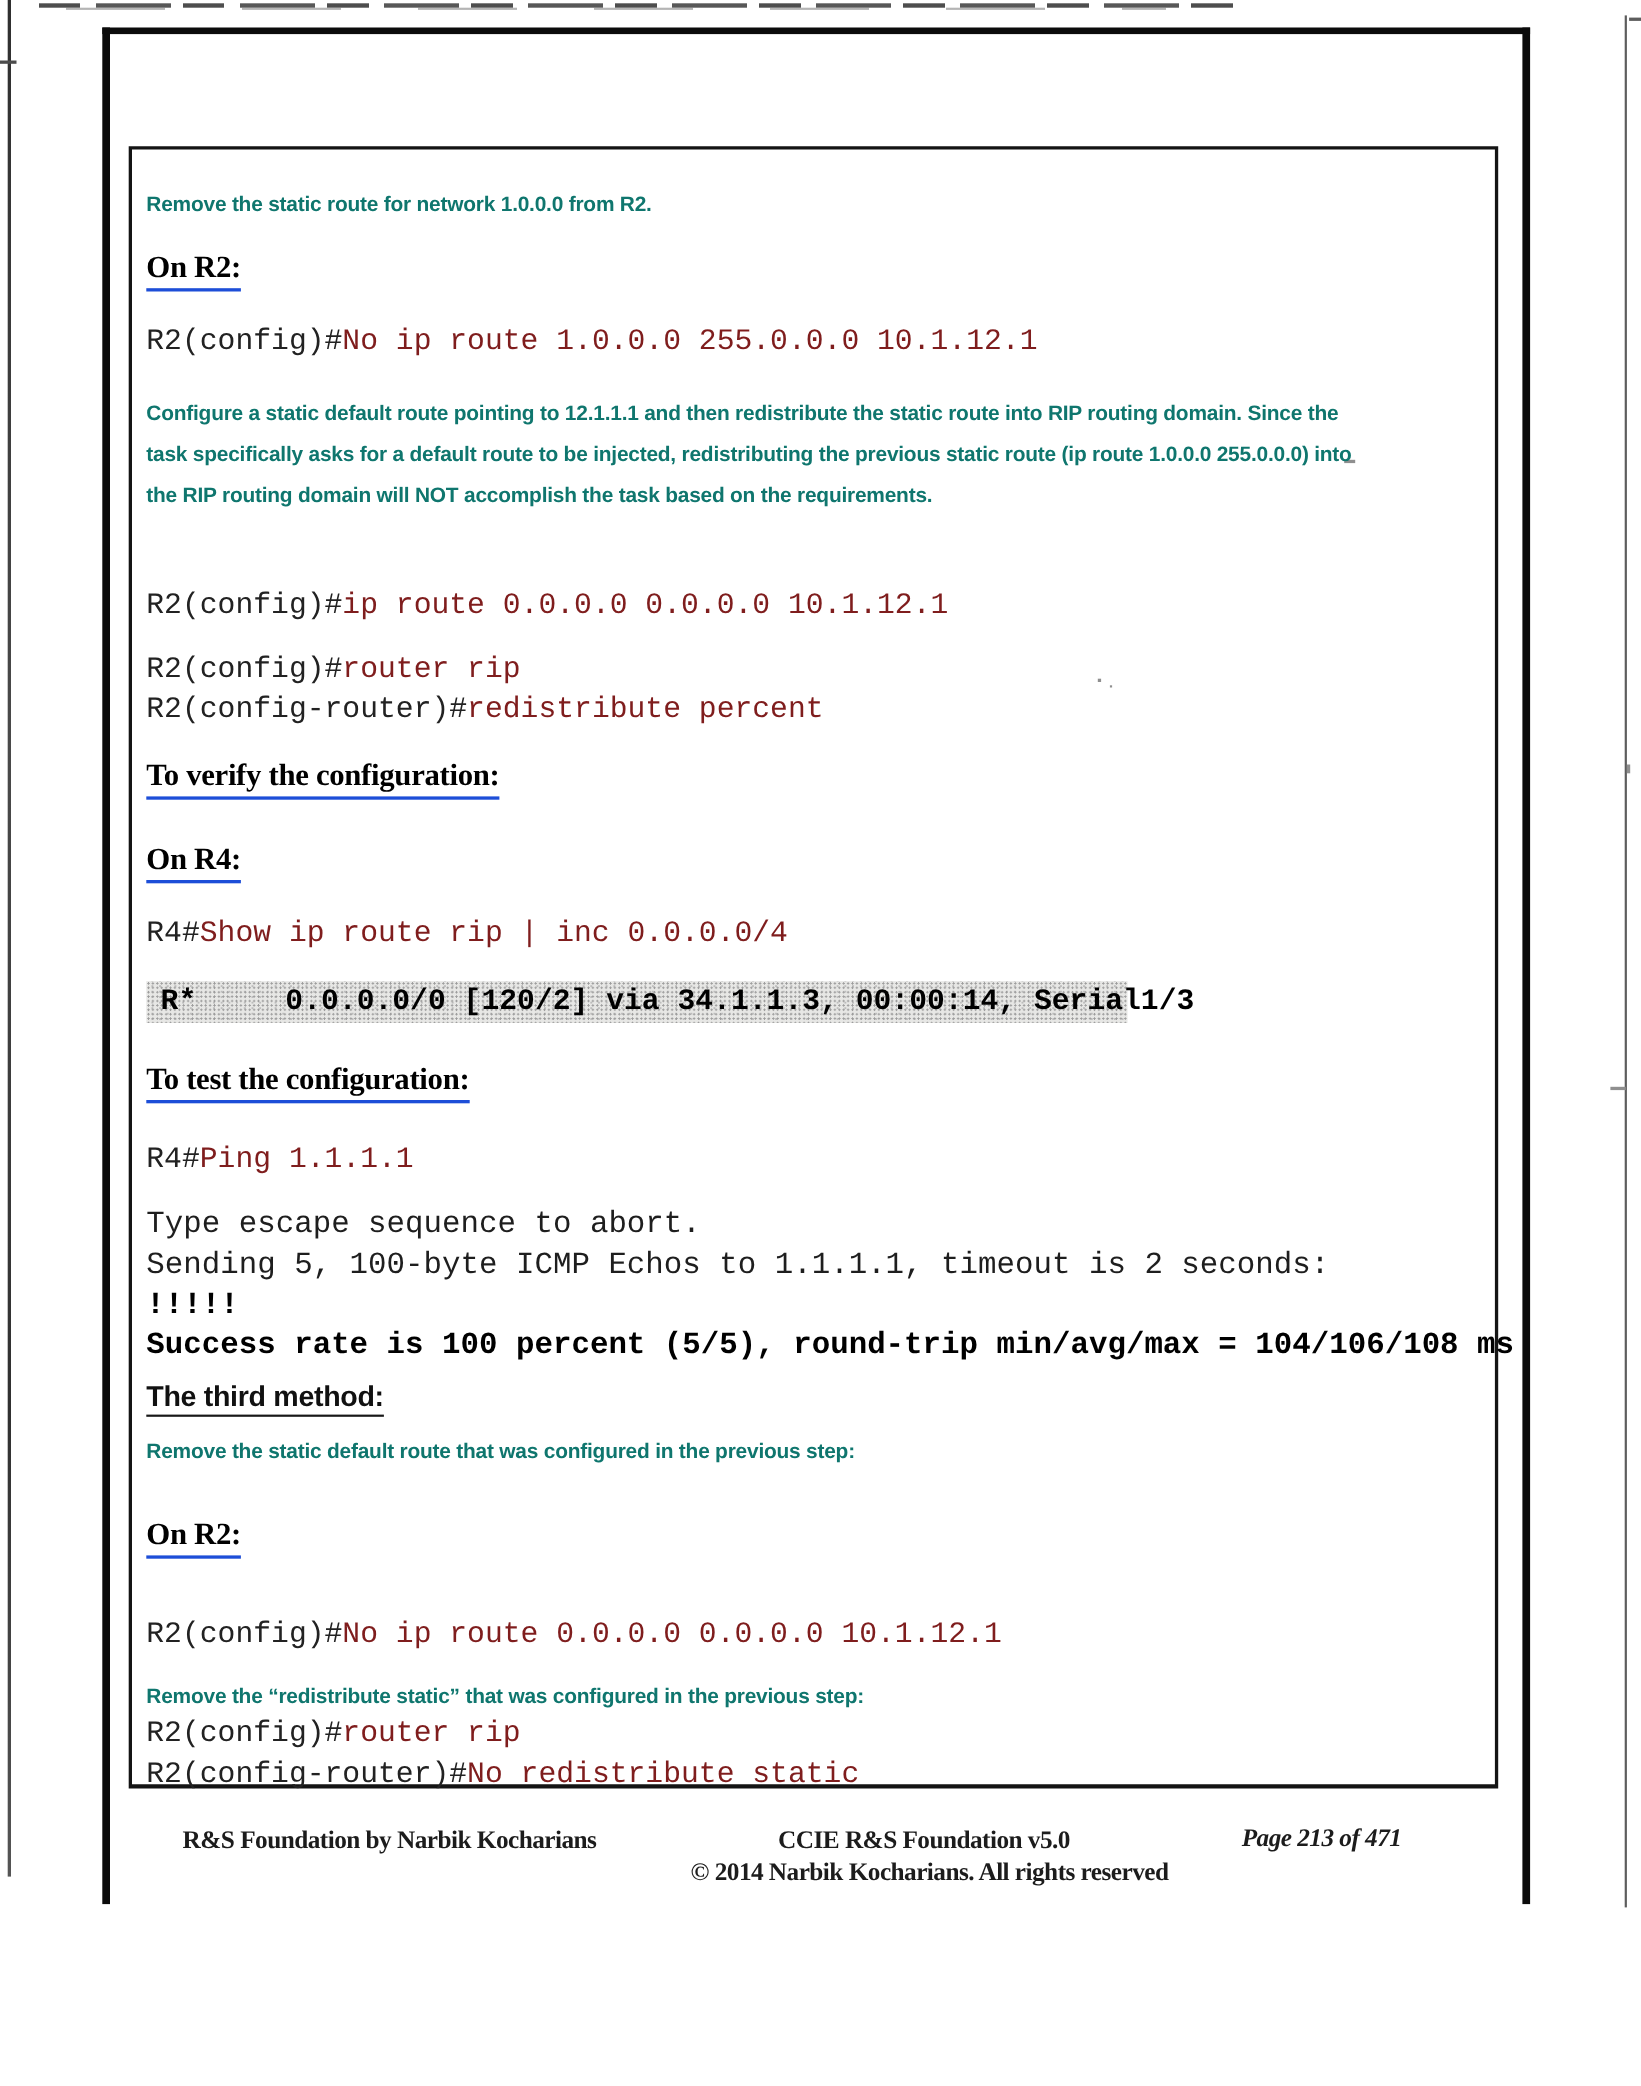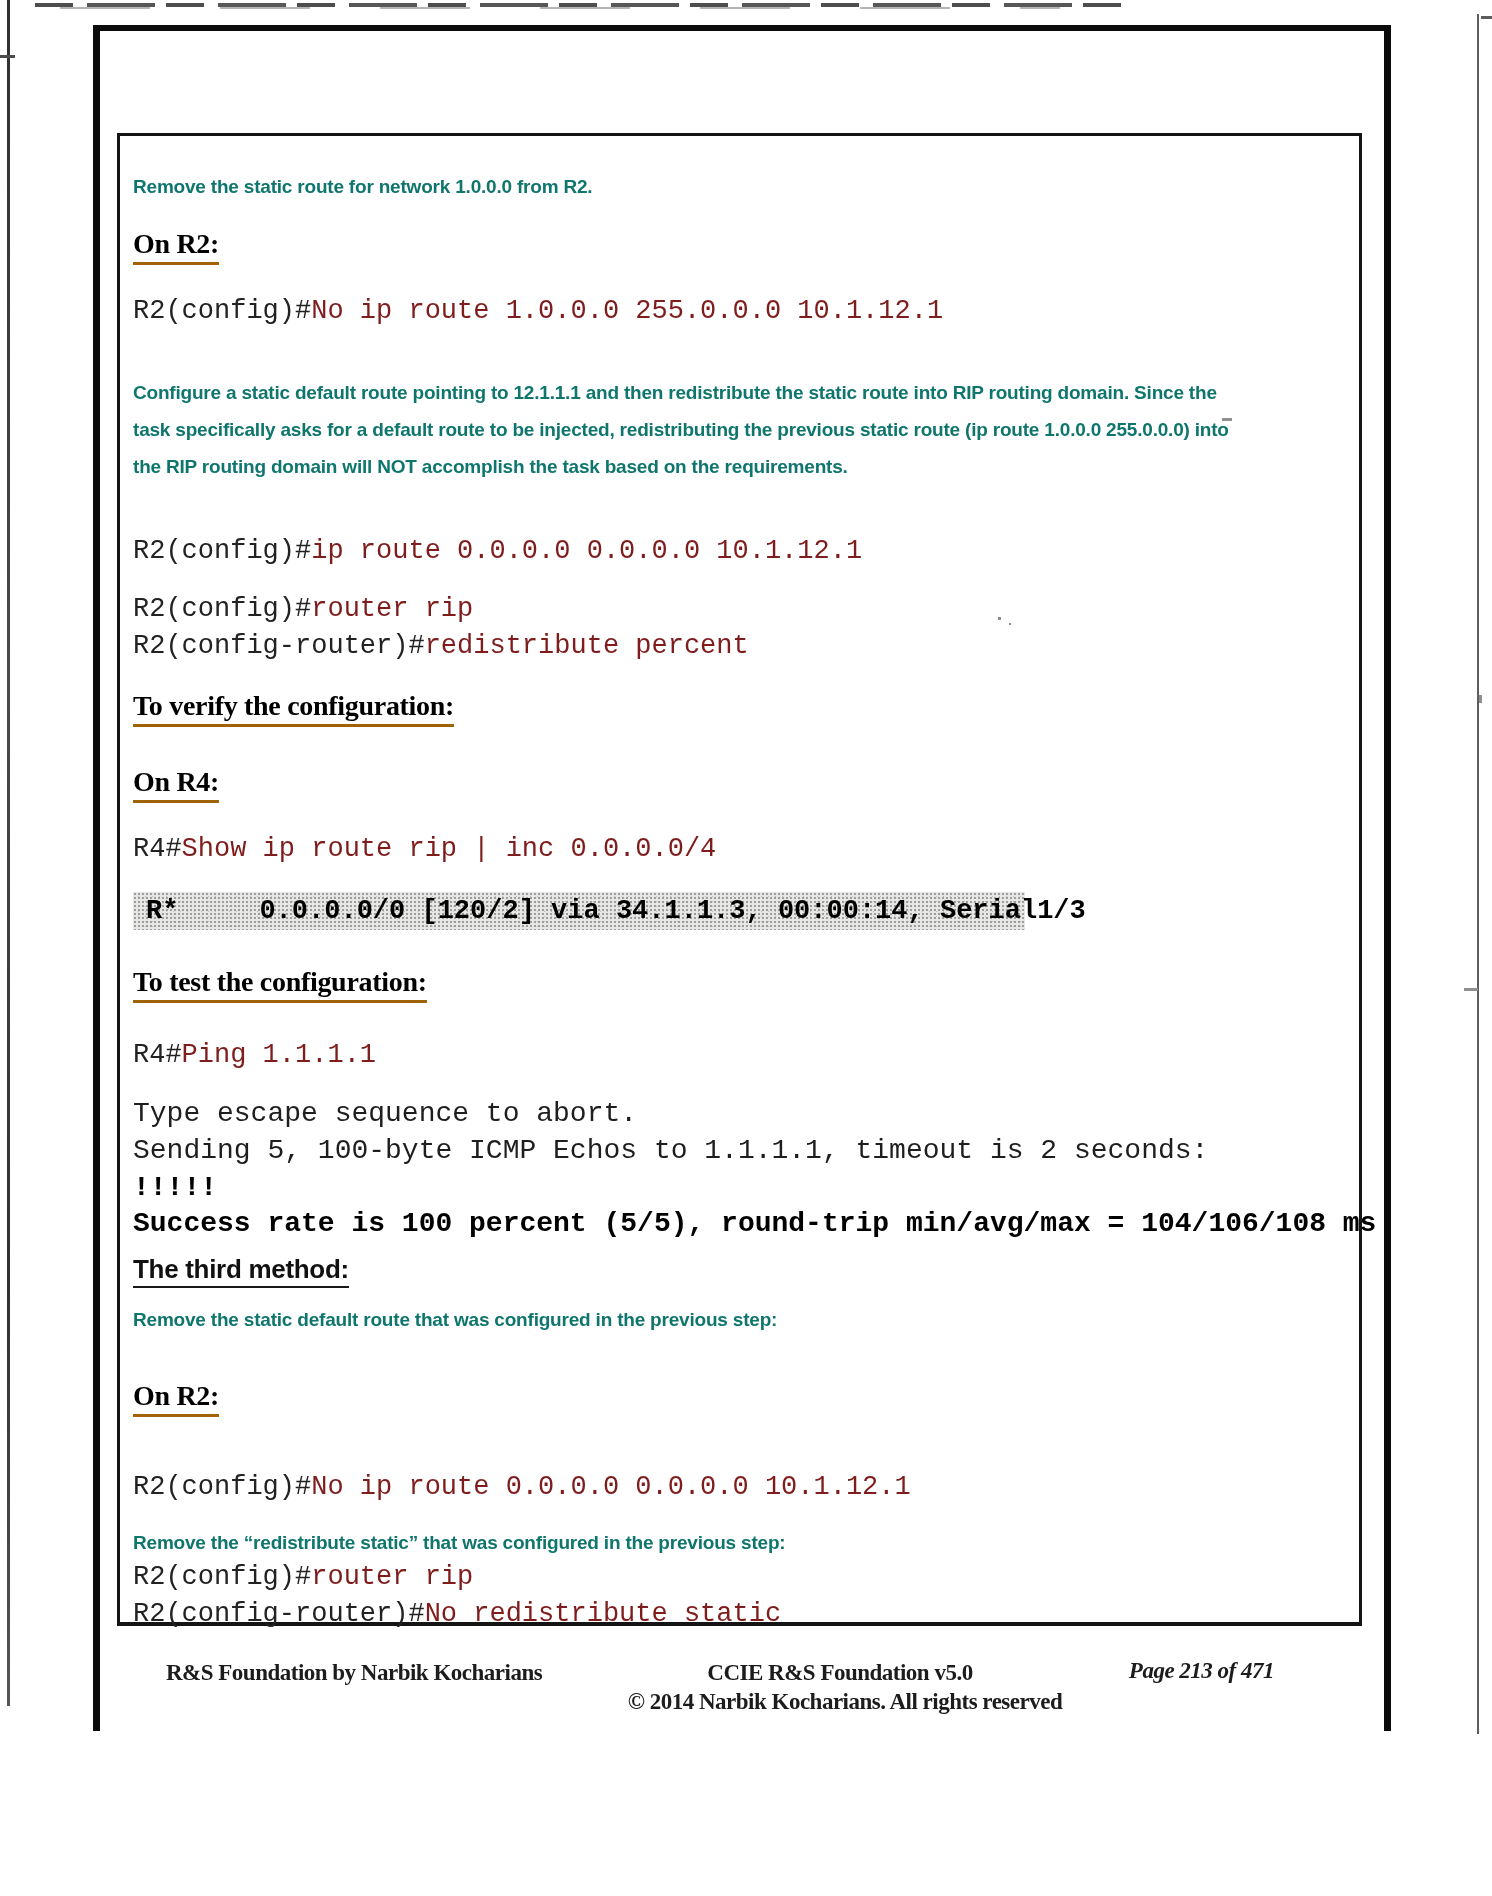--- a/index.html
+++ b/index.html
@@ -40,27 +40,27 @@
     box-sizing:border-box;
   }
   
   .content{position:absolute;left:133px;top:0;width:1230px;}
   .content > div{position:absolute;left:0;}
   .para{
     font-family:"Liberation Sans", sans-serif;
     font-weight:bold;font-size:19px;letter-spacing:-0.2px;
     color:#0f766e;line-height:37px;white-space:nowrap;
   }
-  .para.wrap{white-space:normal;width:1105px;margin-top:16px;}
+  .para.wrap{white-space:normal;width:1105px;}
   .h-serif{
     font-family:"Liberation Serif", serif;
     font-weight:bold;font-size:28px;color:#000;
     letter-spacing:-0.3px;
   }
-  .h-serif span{display:inline-block;border-bottom:3px solid #a16207;padding-bottom:2px;}
+  .h-serif span{display:inline-block;border-bottom:3px solid #1d4ed8;padding-bottom:2px;}
   .h-sans{
     font-family:"Liberation Sans", sans-serif;
     font-weight:bold;font-size:26px;color:#111;letter-spacing:-0.3px;
   }
   .h-sans span{display:inline-block;border-bottom:2.5px solid #181818;padding-bottom:1px;}
   .code{
     font-family:"Liberation Mono","DejaVu Sans Mono",monospace;
     font-size:27px;line-height:34px;white-space:pre;color:#222;
   }
   .code .cmd{font-weight:normal;color:#7f1d1d;}

